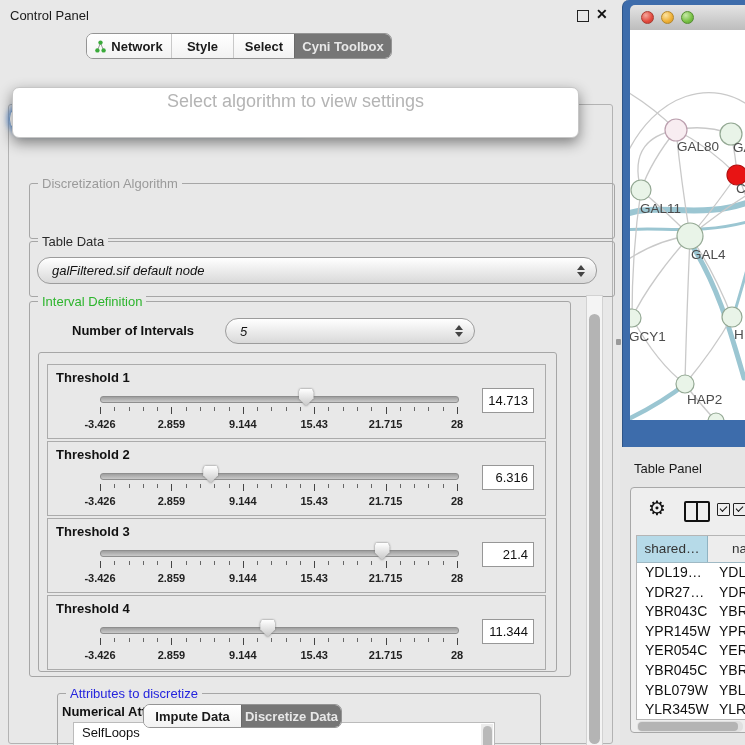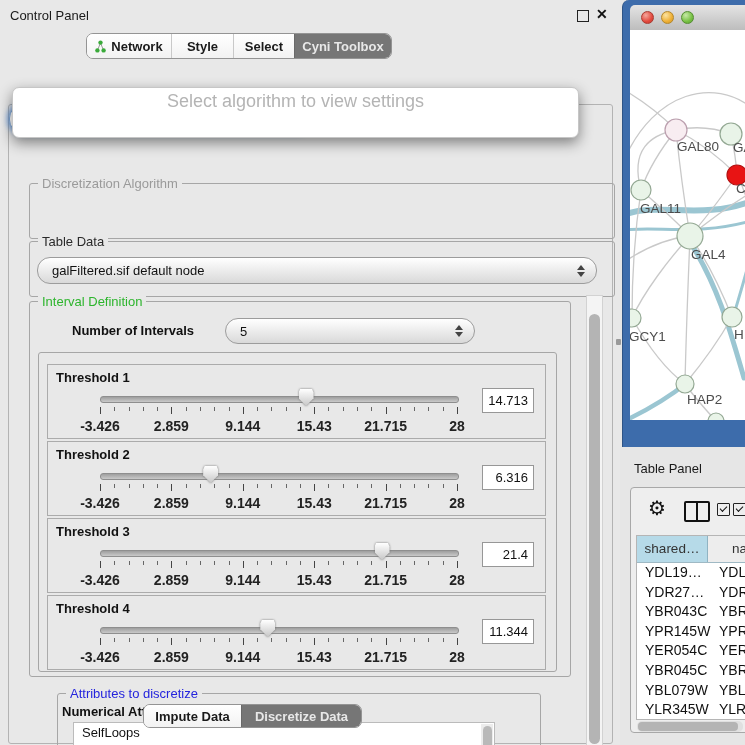--- a/index.html
+++ b/index.html
@@ -23,21 +23,21 @@
   .groupbox{position:absolute;border:1px solid #a6a6a6;border-radius:3px;}
   .legend{position:absolute;top:-8px;left:8px;background:#e8e8e8;padding:0 4px;font-size:13px;white-space:nowrap;}
   .legend.green{color:#2db52d;}
   .legend.blue{color:#2424dd;}
   .legend.gray{color:#9a9a9a;}
   .legend.dark{color:#2a2a2a;}
   #disc-group{left:20px;top:78px;width:584px;height:54px;}
   #disc-combo{left:300px;top:96px;width:300px;height:26px;border-radius:13px;background:#fff;
               border:1px solid #7fa9da;box-shadow:0 0 5px 2px rgba(95,150,220,.75);z-index:5;}
   #table-group{left:20px;top:136px;width:584px;height:54px;}
-  .combo{position:absolute;border:1px solid #9c9c9c;border-radius:13px;background:linear-gradient(#ffffff,#d9d9d9);box-sizing:border-box;}
+  .combo{position:absolute;border:1px solid #9c9c9c;border-radius:13px;background:linear-gradient(#ffffff,#d9d9d9);box-sizing:border-box;font-style:italic;}
   .combo .ctext{position:absolute;left:14px;top:0;height:100%;display:flex;align-items:center;font-size:13px;color:#111;}
   .spin{position:absolute;right:11px;top:50%;transform:translateY(-50%);display:flex;flex-direction:column;gap:2px;}
   .spin i{display:block;width:0;height:0;border-left:4px solid transparent;border-right:4px solid transparent;}
   .spin .up{border-bottom:5px solid #444;}
   .spin .down{border-top:5px solid #444;}
   #table-combo{left:28px;top:152px;width:560px;height:27px;}
   
   #scroll-area{position:absolute;left:14px;top:190px;width:563px;height:476px;overflow:hidden;border-bottom:3px solid #0c4a6e;}
   #interval-group{left:6px;top:6px;width:540px;height:374px;}
   #noi-label{position:absolute;left:42px;top:21px;font-size:13px;font-weight:700;}
@@ -46,21 +46,21 @@
   #thresh-stack{position:absolute;left:8px;top:11px;width:499px;}
   .th-panel{position:relative;height:75px;margin-bottom:2px;border:1px solid #ababab;background:#e8e8e8;box-sizing:border-box;}
   .th-label{position:absolute;left:8px;top:5px;font-size:13px;font-weight:700;}
   .th-track{position:absolute;left:52px;top:31px;width:357px;height:5px;border-radius:3px;
             background:linear-gradient(#9e9e9e,#c9c9c9);border:1px solid #8e8e8e;}
   .th-thumbwrap{position:absolute;top:24px;filter:drop-shadow(0 0 1px #777);}
   .th-thumb{width:15px;height:17px;clip-path:polygon(10% 0,90% 0,100% 20%,100% 55%,50% 100%,0 55%,0 20%);
             background:linear-gradient(#ffffff,#c7c7c7);}
   .th-tick{position:absolute;top:42px;width:1px;height:4px;background:#666;}
   .th-tick.major{height:7px;background:#444;}
-  .th-ticklabel{position:absolute;top:53px;font-size:14px;font-weight:700;color:#222;transform:translateX(-50%);white-space:nowrap;}
+  .th-ticklabel{position:absolute;top:53px;font-size:11px;font-weight:700;color:#222;transform:translateX(-50%);white-space:nowrap;}
   .th-value{position:absolute;left:434px;top:23px;width:52px;height:25px;background:#fff;border:1px solid #979797;
             font-size:13px;text-align:right;line-height:24px;padding-right:5px;box-sizing:border-box;}
   #attr-group{left:34px;top:398px;width:482px;height:110px;}
   #attr-list-label{position:absolute;left:4px;top:10px;font-size:13px;font-weight:700;}
   #attr-list{position:absolute;left:15px;top:28px;width:420px;height:72px;background:#fff;border:1px solid #bbb;overflow:hidden;}
   .attr-item{font-size:13px;line-height:16.5px;padding-left:8px;color:#111;}
   #attr-items{padding-top:2px;}
   #attr-scroll{position:absolute;right:1px;top:1px;bottom:1px;width:12px;background:#ececec;}
   #attr-thumb{position:absolute;left:1.5px;top:2px;width:9px;height:44px;background:#b9b9b9;border-radius:5px;}
   #main-scrollbar{position:absolute;left:577px;top:190px;width:17px;height:476px;background:#f4f4f4;border:1px solid #d2d2d2;box-sizing:border-box;}
@@ -352,21 +352,21 @@
         <div id="main-thumb"></div>
       </div>
 
       <div id="apply-btn">Apply</div>
     </div>
 
     <div id="bottom-tabs" class="segbar">
         <div class="seg" style="width: 97px;">
           <span>Impute Data</span>
         </div>
-        <div class="seg sel" style="width: 120px;">
+        <div class="seg sel" style="width: 100px;">
           <span>Discretize Data</span>
         </div>
       </div>
   </div>
 
   <div id="algo-popup">
     <div id="algo-prompt">Select algorithm to view settings</div>
     <div id="algo-options">
       </div>
   </div>

